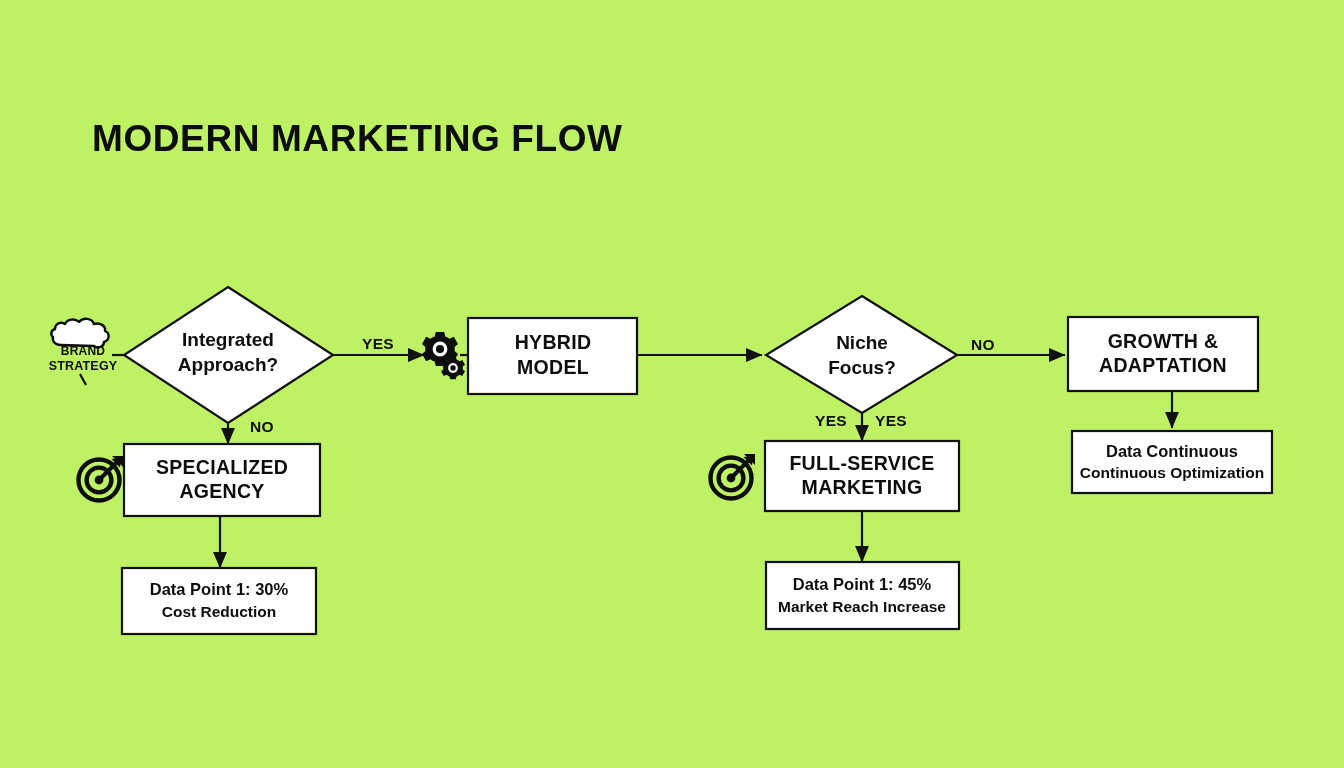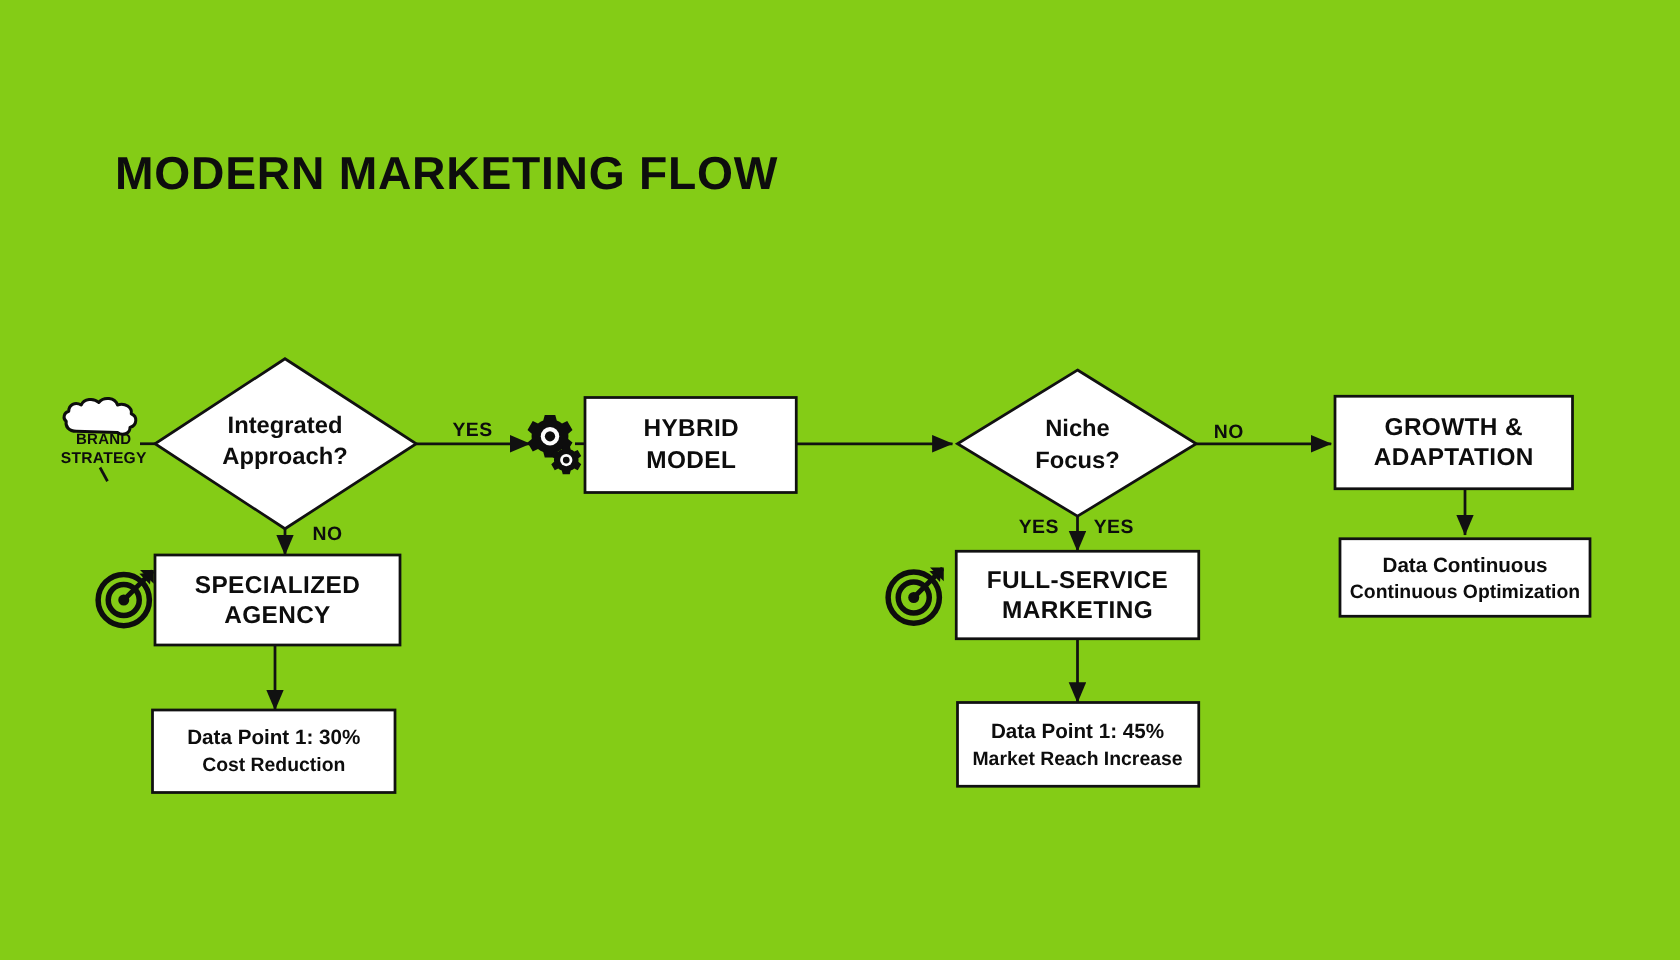--- a/index.html
+++ b/index.html
@@ -12,21 +12,21 @@
     height: 768px;
     overflow: hidden;
     font-family: "Liberation Sans", sans-serif;
     position: relative;
   }
   #canvas {
     position: absolute;
     top: 0; left: 0;
     width: 1344px;
     height: 768px;
-    background: #84cc16;
+    background: #bef264;
   }
   .page-title {
     position: absolute;
     left: 92px;
     top: 118px;
     font-family: "Liberation Sans", sans-serif;
     font-size: 37px;
     font-weight: bold;
     letter-spacing: 0.6px;
     color: #0d0d0d;

